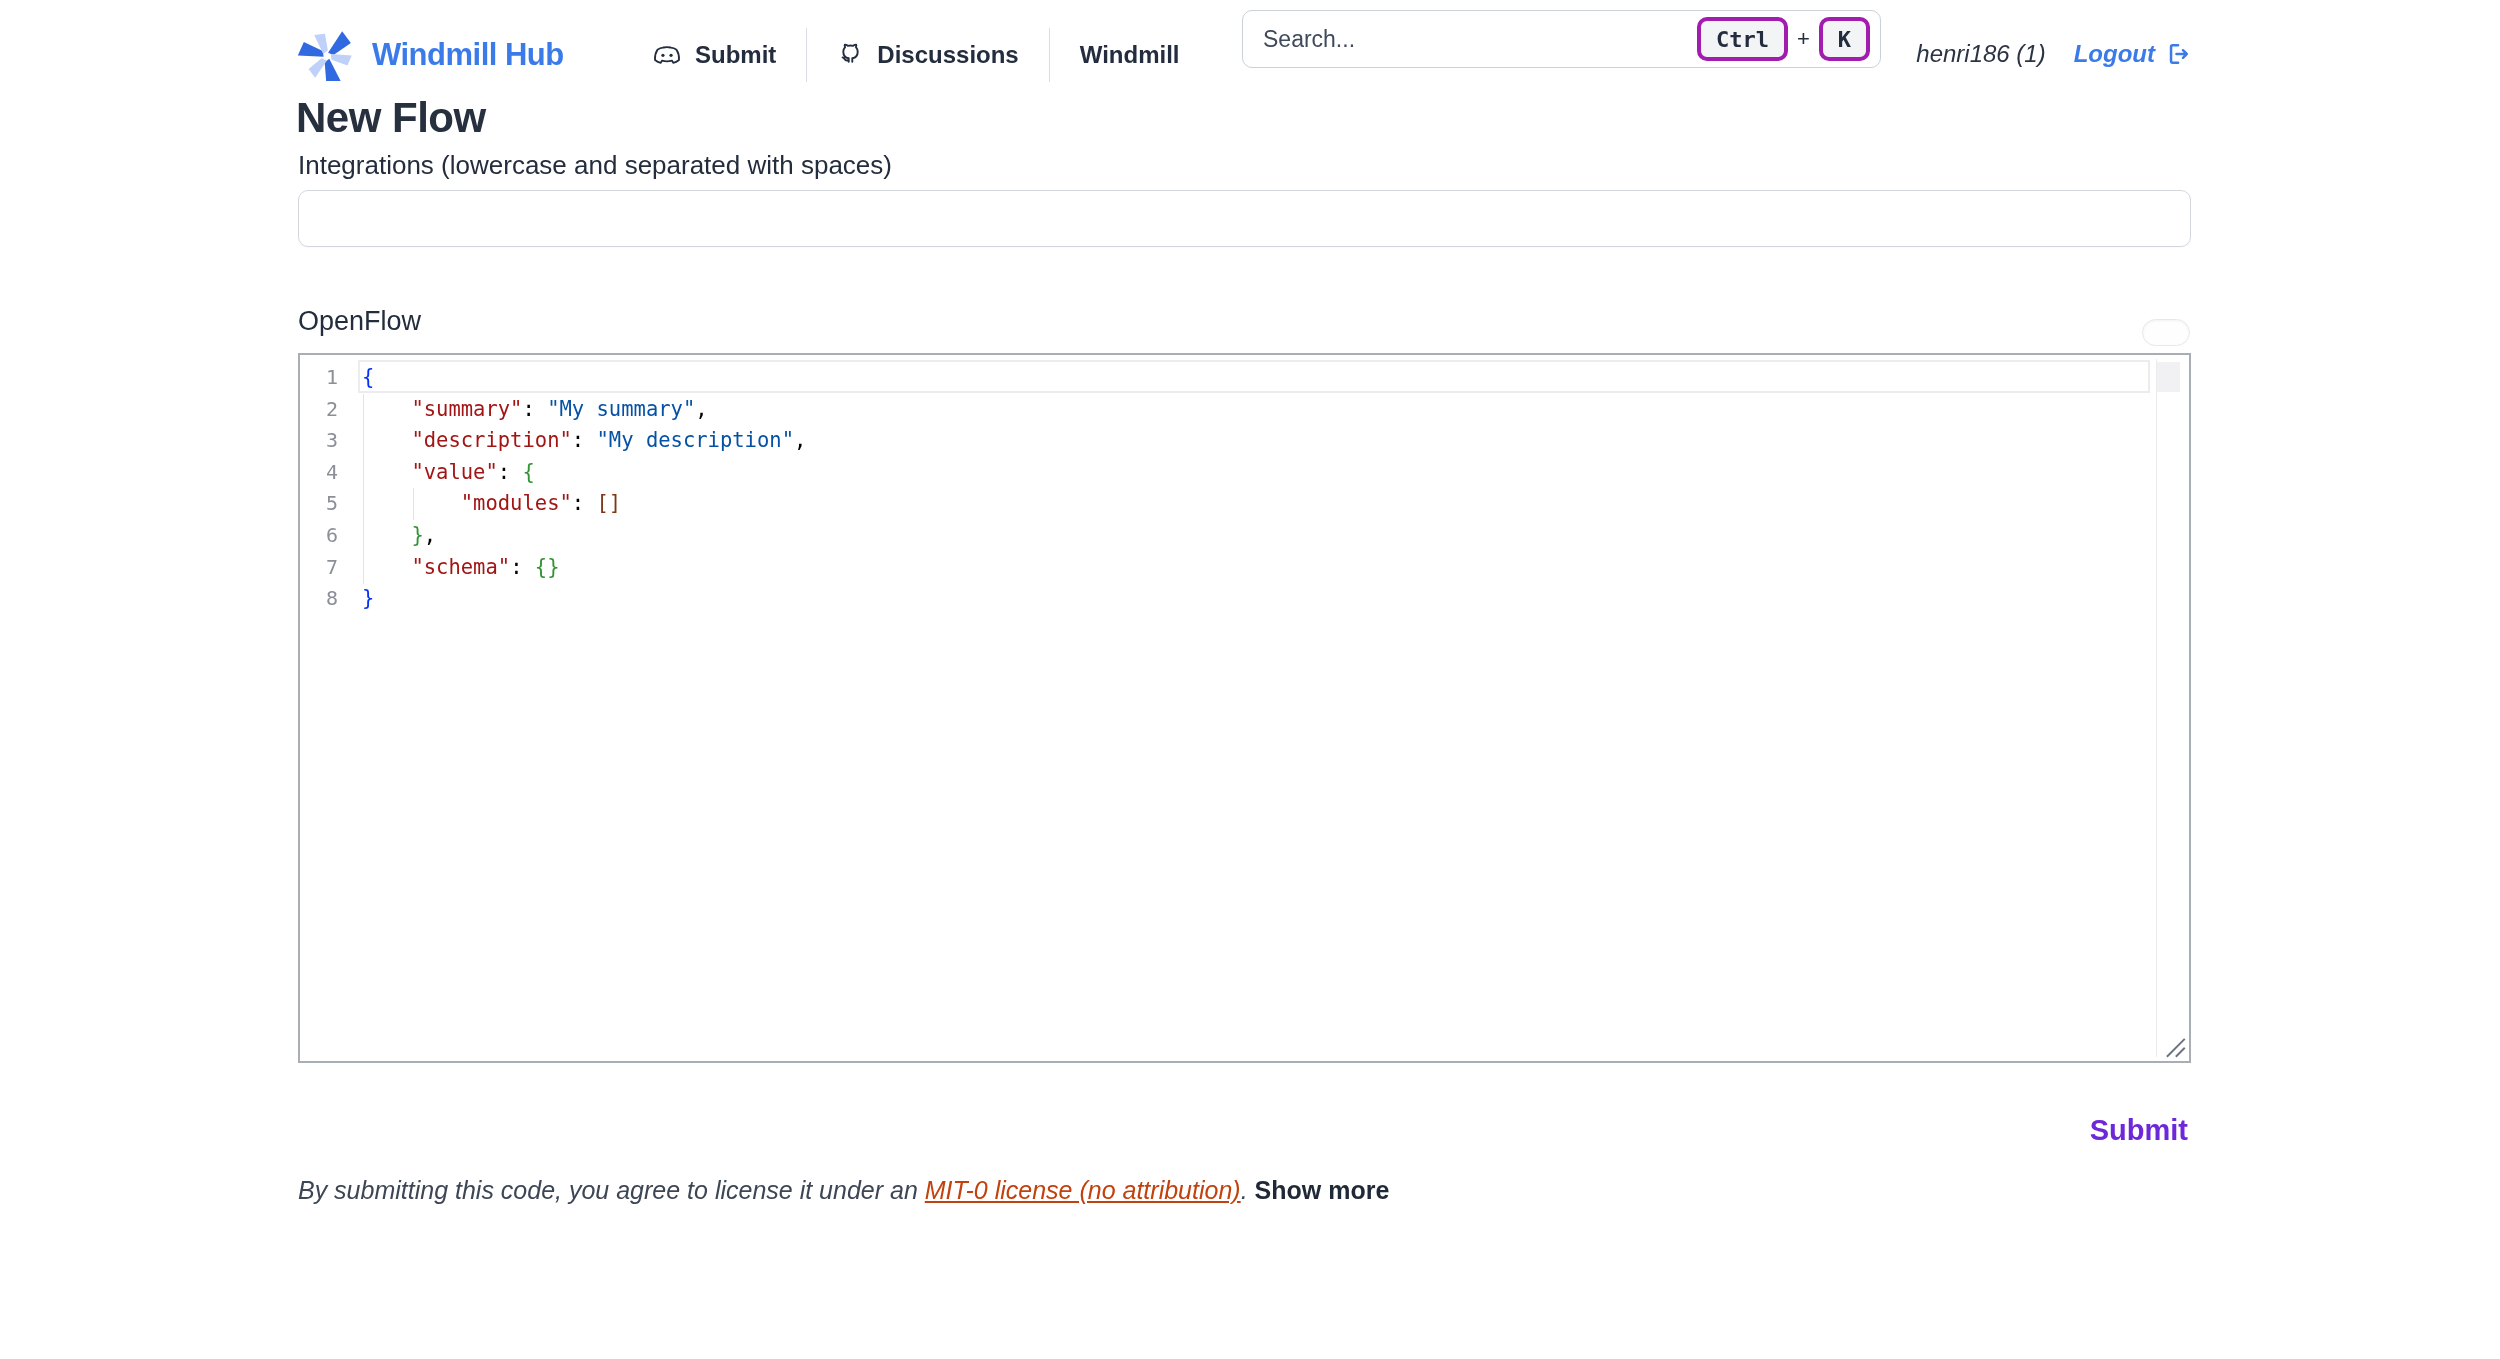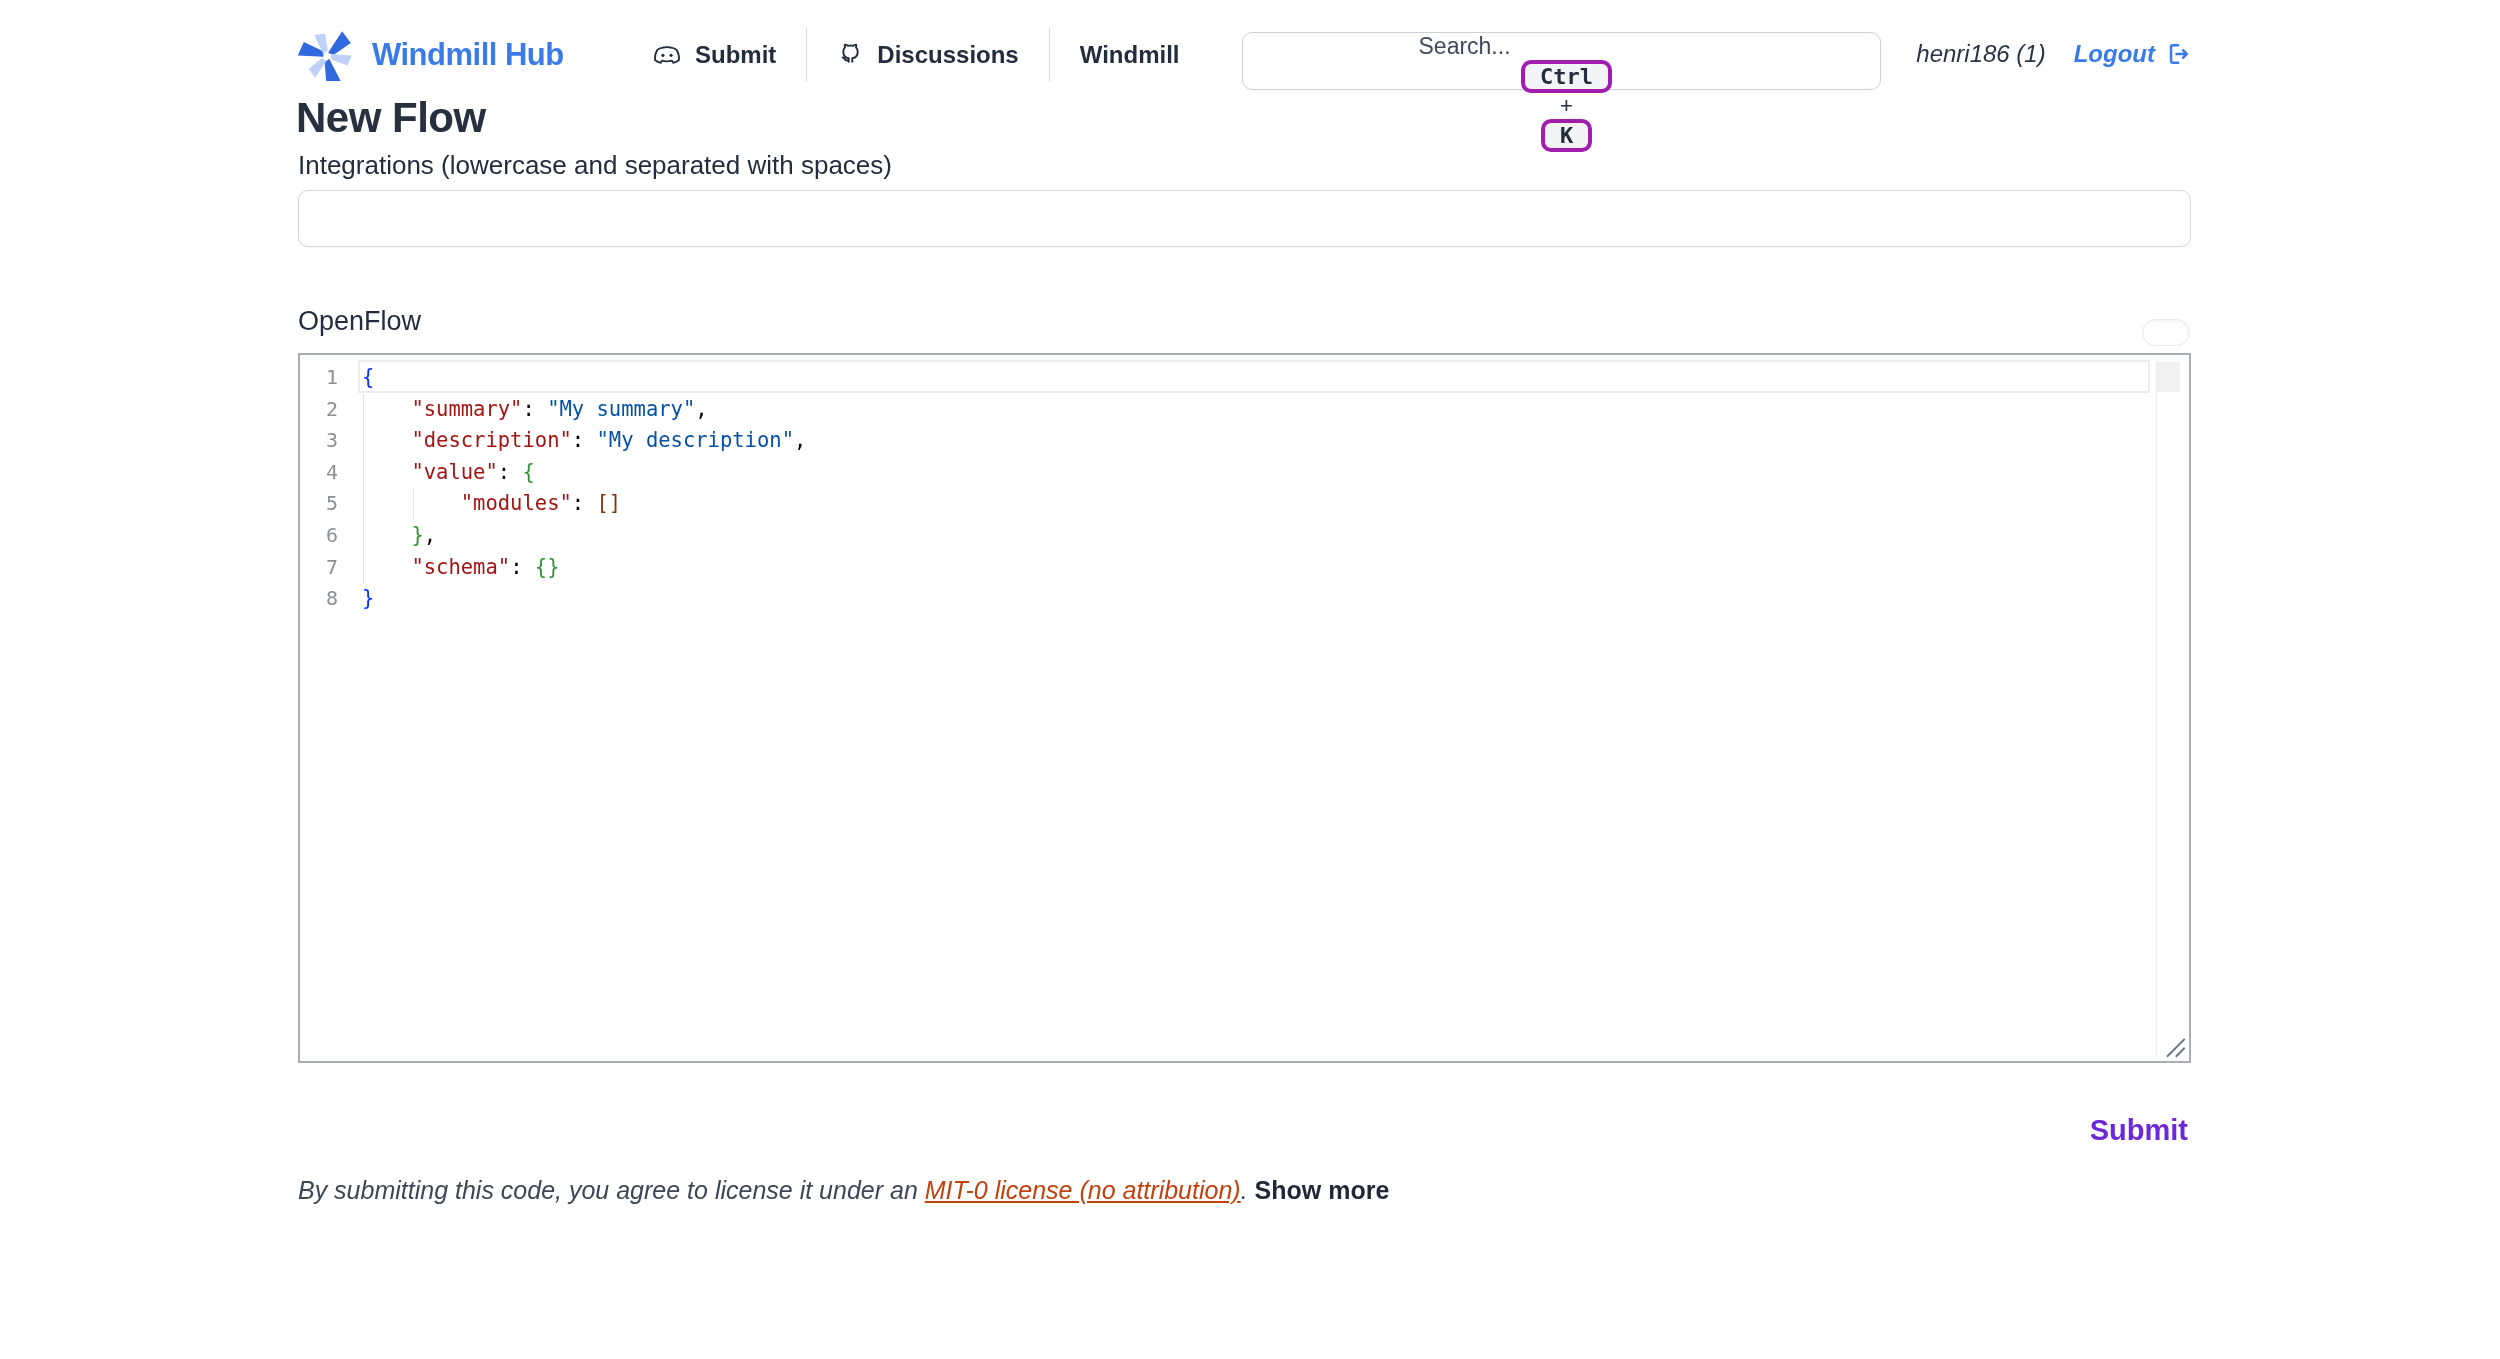--- a/index.html
+++ b/index.html
@@ -8,21 +8,21 @@
     position:relative; width:2500px; height:1359px; background:#ffffff; overflow:hidden;
     font-family:"Liberation Sans", sans-serif; color:#242d3d;
   }
   
   .brand { position:absolute; left:296px; top:28px; height:54px; display:flex; align-items:center; gap:14px; cursor:pointer; }
   .brand-text { font-size:31px; font-weight:700; color:#3b7be9; letter-spacing:-0.5px; }
   .nav { position:absolute; left:652px; top:28px; height:54px; display:flex; align-items:center; }
   .nav-item { display:flex; align-items:center; gap:13px; padding:0 30px; font-size:24px; font-weight:700; color:#242d3d; text-decoration:none; cursor:pointer; }
   .nav-item:first-child { padding-left:0; }
   .nav-sep { width:1px; height:54px; background:#d9dce1; }
-  .search { position:absolute; left:1242px; top:32px; width:639px; height:58px; border:1px solid #ccd1d8; border-radius:10px; display:flex; align-items:center; padding:0 10px 0 20px; background:#fff;flex-direction:column; }
+  .search { position:absolute; left:1242px; top:10px; width:639px; height:58px; border:1px solid #ccd1d8; border-radius:10px; display:flex; align-items:center; padding:0 10px 0 20px; background:#fff; }
   .search input { flex:1; border:none; outline:none; font-size:23px; font-family:"Liberation Sans", sans-serif; color:#242d3d; background:transparent; }
   .search input::placeholder { color:#3f4a5a; opacity:1; }
   .kbd { height:44px; min-width:44px; padding:0 15px; display:flex; align-items:center; justify-content:center;
          background:#f3f4f6; border:4px solid #a21caf; border-radius:10px;
          font-family:"DejaVu Sans Mono", monospace; font-size:22px; font-weight:700; color:#242d3d; }
   .kbd-plus { margin:0 9px; font-size:22px; color:#242d3d; }
   .user { position:absolute; right:310px; top:40px; display:flex; align-items:center; gap:28px;font-style:italic; }
   .username { font-size:24px; color:#2b3444; }
   .logout { display:flex; align-items:center; gap:9px; font-size:24px; font-weight:700; color:#3b7be9; text-decoration:none; cursor:pointer; }
   

